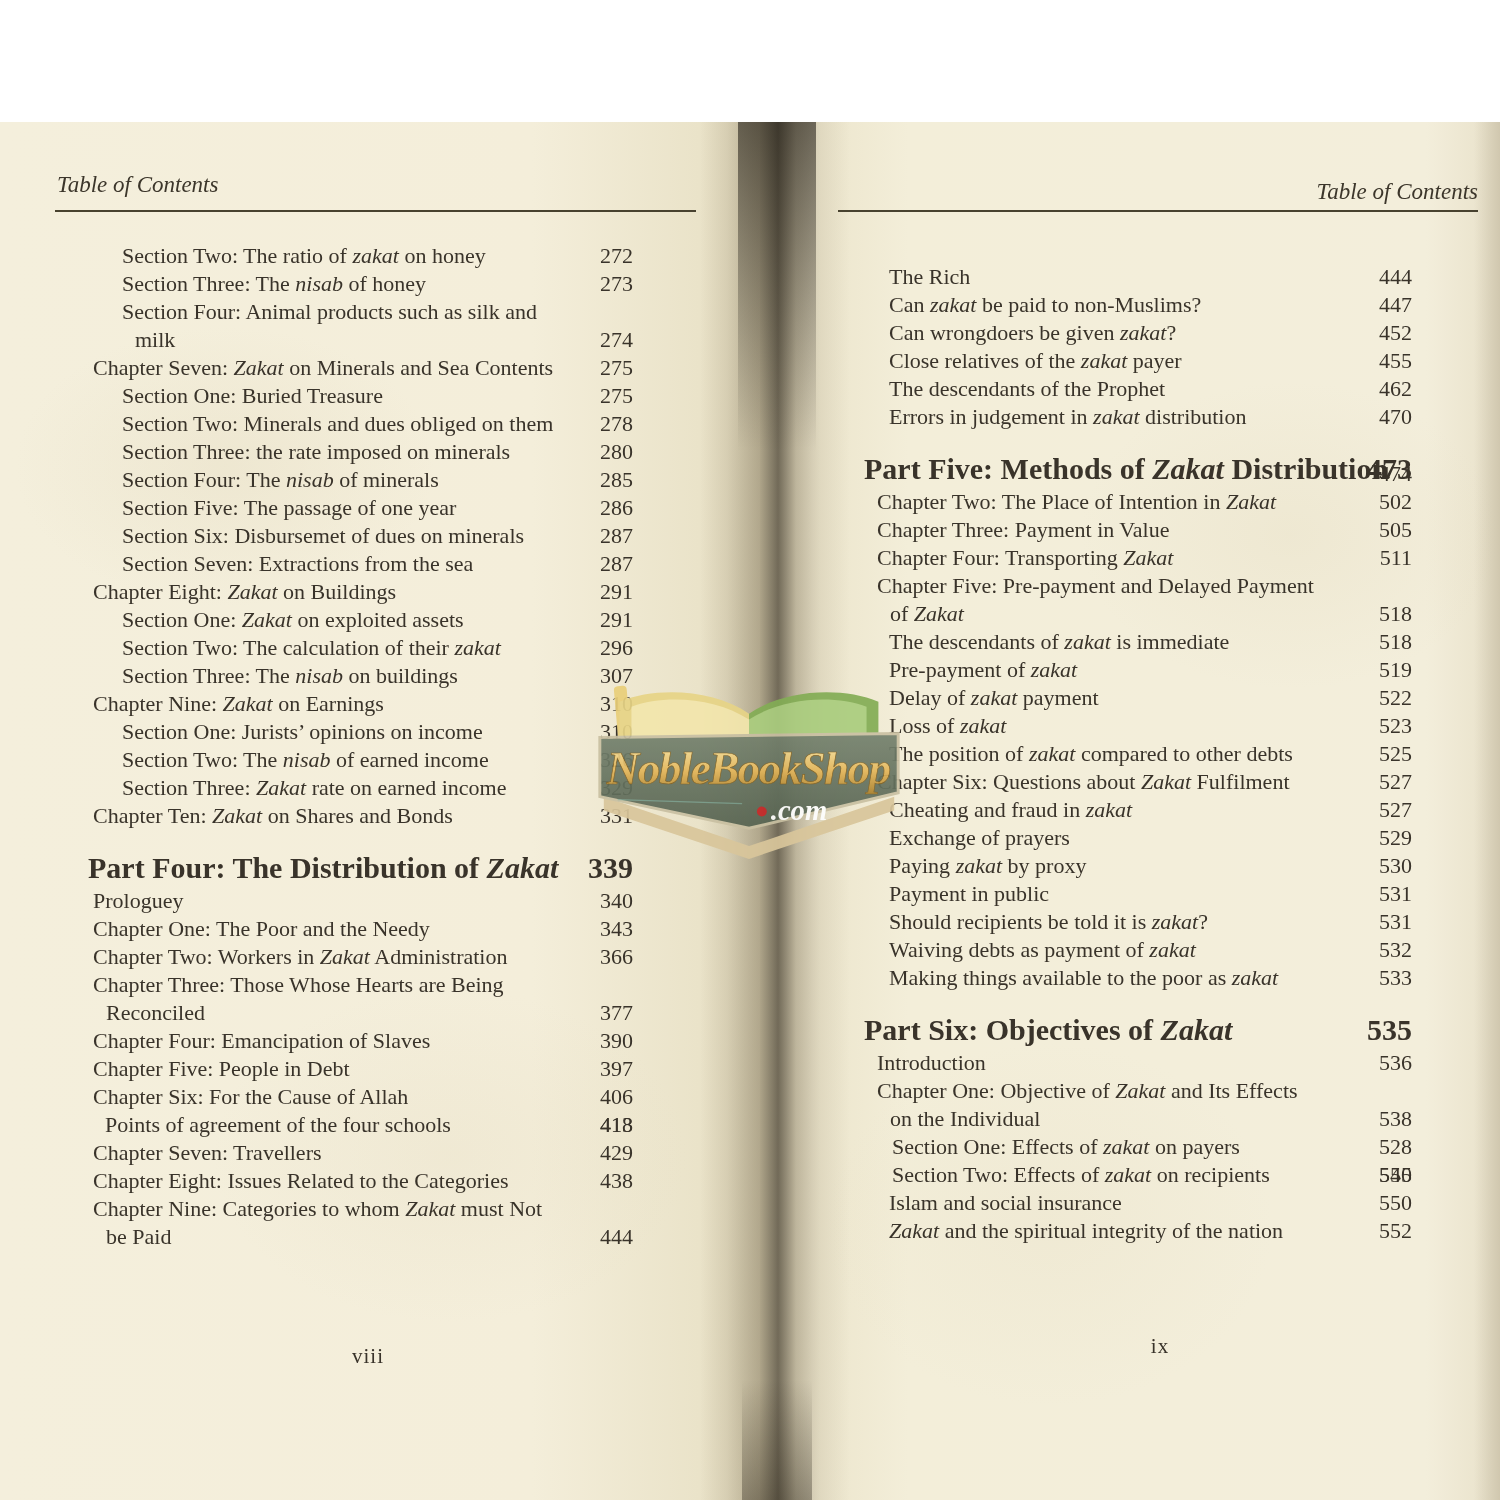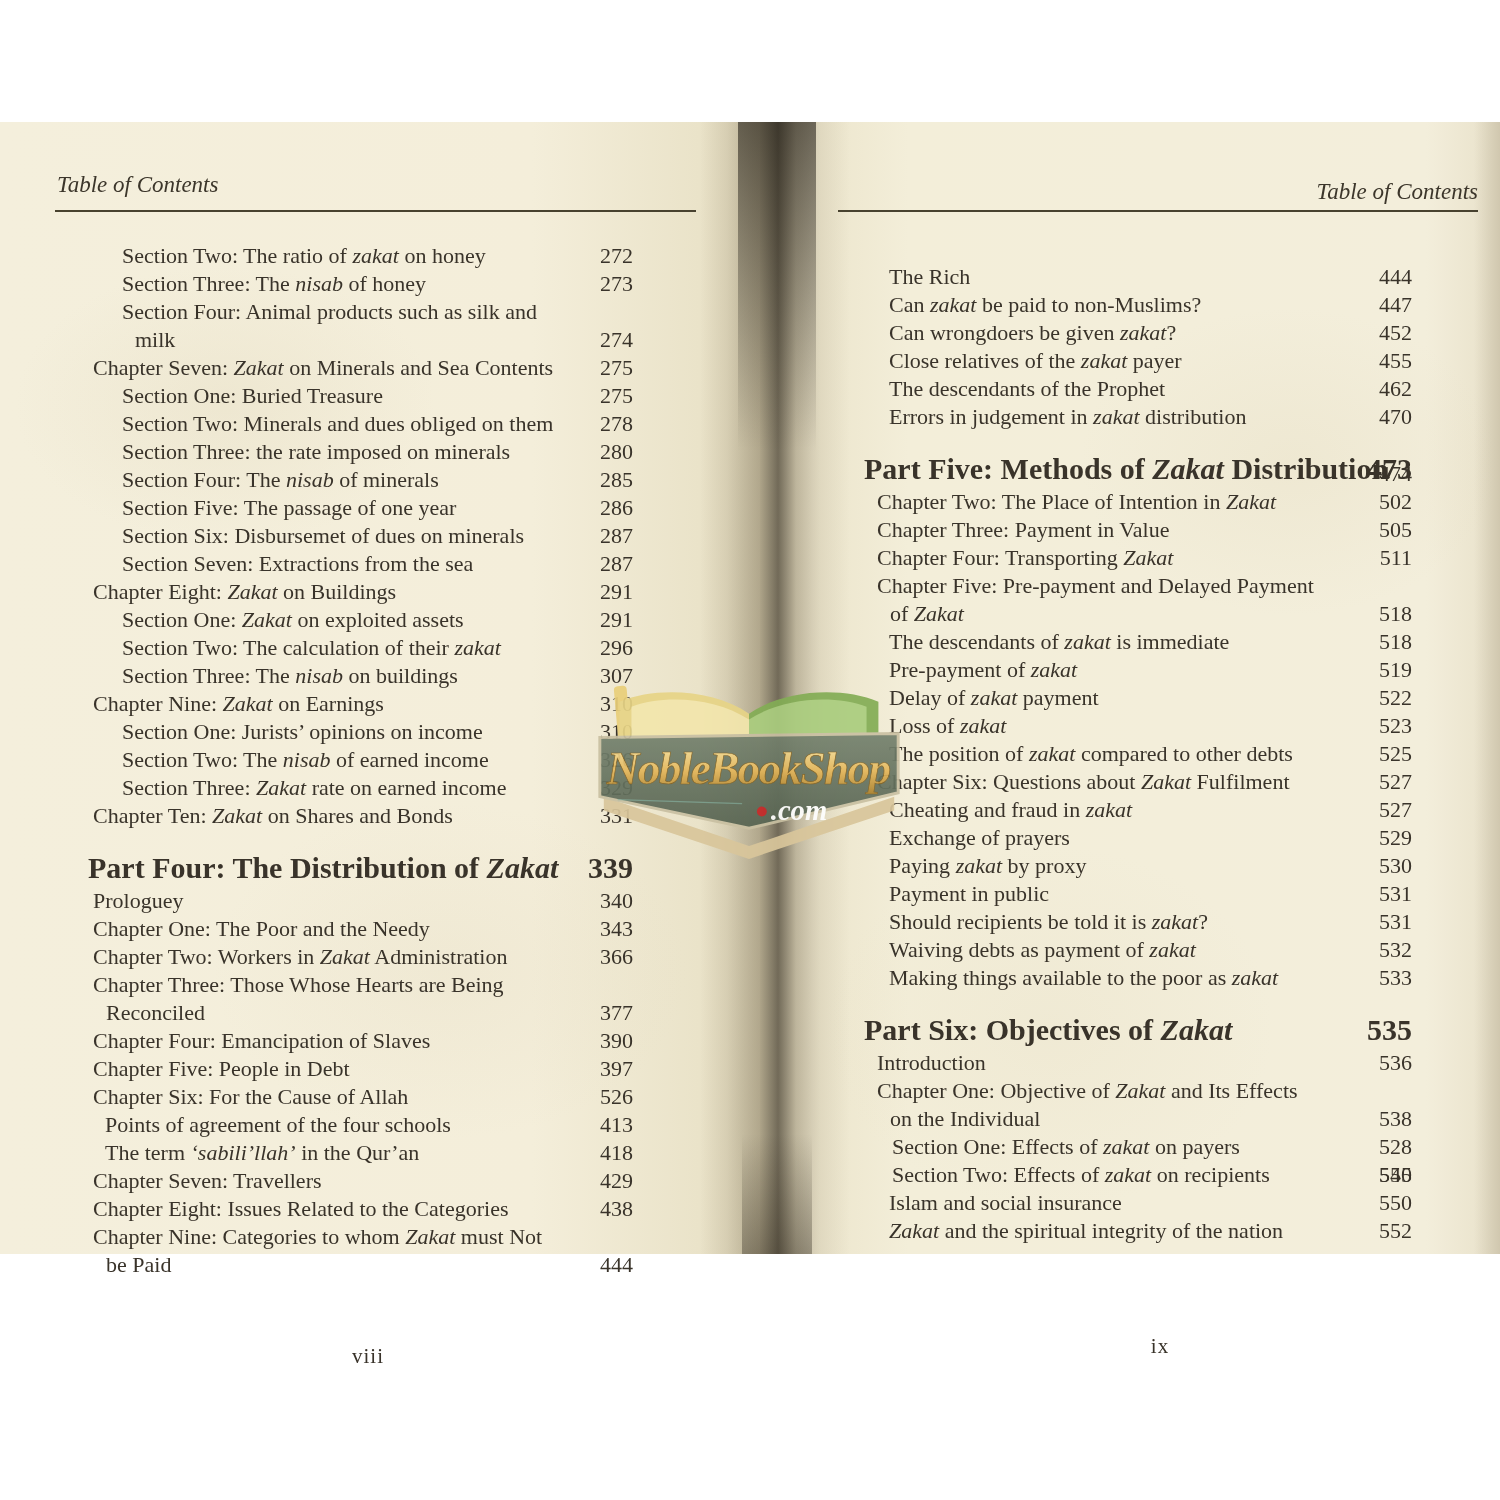--- a/index.html
+++ b/index.html
@@ -1,20 +1,20 @@
 <!DOCTYPE html>
 <html><head>
 <meta charset="utf-8">
 <style>
   html,body{margin:0;padding:0;background:#ffffff;}
   body{width:1500px;height:1500px;position:relative;overflow:hidden;
        font-family:"Liberation Serif","DejaVu Serif",serif;}
 
   
-  .photo{position:absolute;left:0;top:122px;width:1500px;height:1132px;
+  .photo{position:absolute;left:0;top:122px;width:1500px;height:1378px;
          background:#fef9c3;}
   .page-left{position:absolute;left:0;top:0;width:760px;height:100%;
          background:linear-gradient(90deg,#f4efdc 0%,#f4eeda 70%,#eae3c9 92%,#ddd4b6 100%);}
   .page-right{position:absolute;left:760px;top:0;width:740px;height:100%;
          background:linear-gradient(90deg,#d9d0b2 0%,#ece5cc 7%,#f3eed9 20%,#f3eedb 90%,#e9e2cb 99%);}
   .mottle{position:absolute;inset:0;
          background-image:radial-gradient(ellipse 300px 200px at 15% 25%,rgba(222,212,182,.28),transparent 70%),
                           radial-gradient(ellipse 340px 240px at 30% 75%,rgba(224,214,186,.22),transparent 70%),
                           radial-gradient(ellipse 300px 220px at 86% 30%,rgba(224,214,184,.25),transparent 70%),
                           radial-gradient(ellipse 320px 260px at 70% 80%,rgba(226,216,188,.20),transparent 70%);}
@@ -184,28 +184,27 @@
       <div class="row lvl-chapter">
         <span class="t"><span>Chapter Four: Emancipation of Slaves</span></span>
         <span class="n">390</span>
       </div>
       <div class="row lvl-chapter">
         <span class="t"><span>Chapter Five: People in Debt</span></span>
         <span class="n">397</span>
       </div>
       <div class="row lvl-chapter">
         <span class="t"><span>Chapter Six: For the Cause of Allah</span></span>
-        <span class="n">526</span>
+        <span class="n">406</span>
       </div>
       <div class="row lvl-sub">
         <span class="t"><span>Points of agreement of the four schools</span></span>
         <span class="n">413</span>
       </div>
       <div class="row lvl-sub">
-        <span class="t"><span>The term </span><i>‘sabili’llah’</i><span> in the Qur’an</span></span>
         <span class="n">418</span>
       </div>
       <div class="row lvl-chapter">
         <span class="t"><span>Chapter Seven: Travellers</span></span>
         <span class="n">429</span>
       </div>
       <div class="row lvl-chapter">
         <span class="t"><span>Chapter Eight: Issues Related to the Categories</span></span>
         <span class="n">438</span>
       </div>

